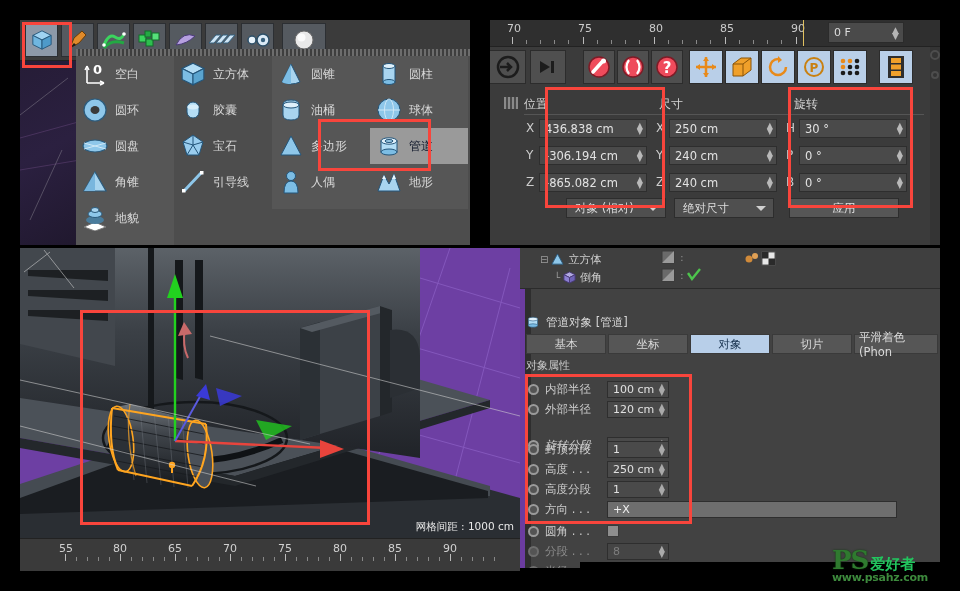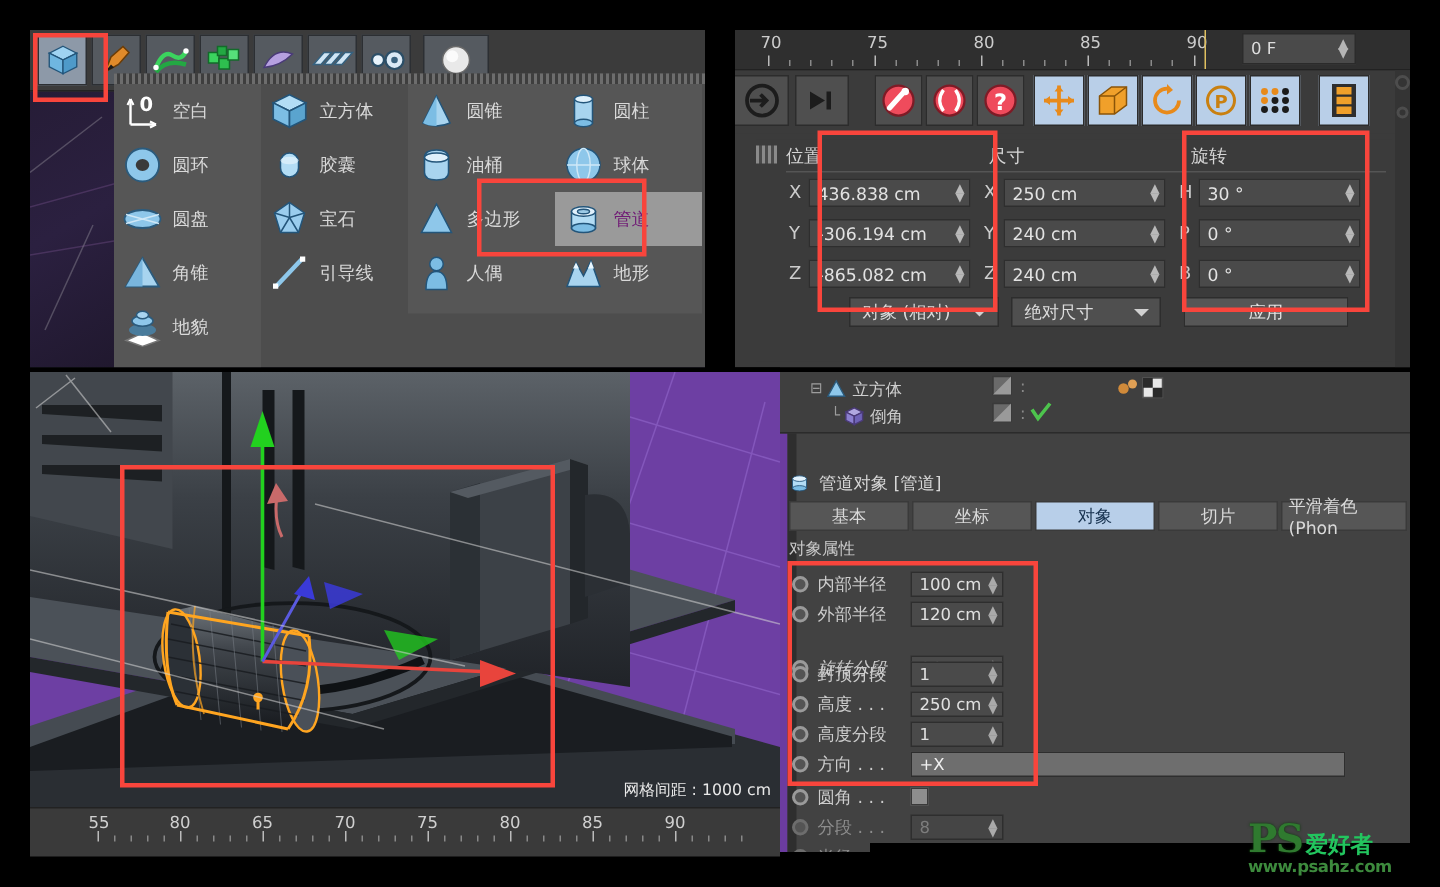--- a/index.html
+++ b/index.html
@@ -24,21 +24,21 @@
   
   .tl-menu{position:absolute;left:56px;top:29px;width:394px;height:196px;background:#4d4d4d;}
   .tl-menu-grip{position:absolute;left:0;top:0;width:394px;height:7px;
       background:repeating-linear-gradient(90deg,#6d6d6d 0 2px,#3e3e3e 2px 4px);}
   .mcol{position:absolute;top:7px;width:98px;height:189px;}
   .mcol.shade{background:#565656;}
   .mitem{position:relative;height:36px;display:flex;align-items:center;padding-left:4px;}
   .mico{width:30px;height:30px;flex:0 0 30px;display:flex;align-items:center;justify-content:center;}
   .mlabel{font-size:12px;color:#d8d8d8;margin-left:5px;white-space:nowrap;}
   .mitem.hl{background:#9a9a9a;}
-  .mitem.hl .mlabel{color:#701a75;}
+  .mitem.hl .mlabel{color:#0f172a;}
 
   
   #topright{left:490px;top:20px;width:450px;height:225px;background:#3b3b3b;overflow:hidden;}
   .tr-ruler{position:absolute;left:0;top:0;width:450px;height:26px;background:#2f2f2f;border-bottom:1px solid #222;}
   .rtick{position:absolute;top:2px;font-size:11px;color:#ccc;}
   .rmark{position:absolute;bottom:2px;width:1px;height:4px;background:#8a8a8a;}
   .rmark.big{height:7px;background:#bbb;}
   .playhead{position:absolute;top:0;width:1px;height:26px;background:#e0c060;}
   .frfield{position:absolute;left:338px;top:2px;width:76px;height:21px;background:#4a4a4a;border:1px solid #2b2b2b;box-sizing:border-box;
      font-size:11px;color:#ddd;padding:3px 0 0 5px;}

